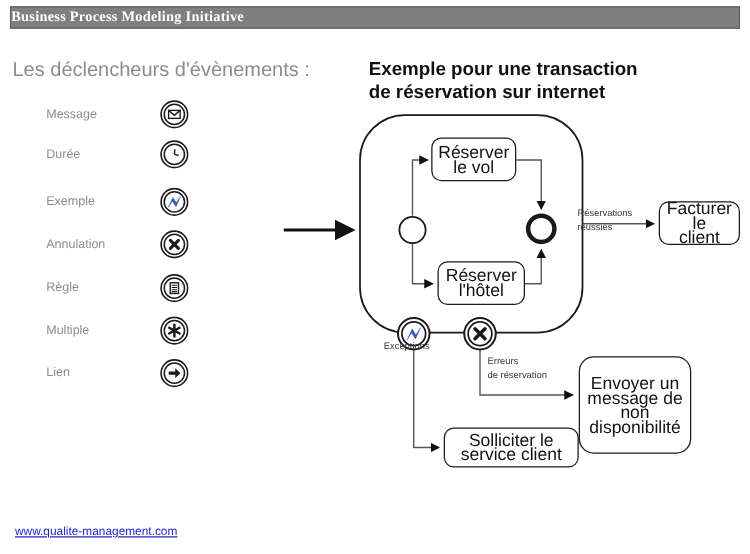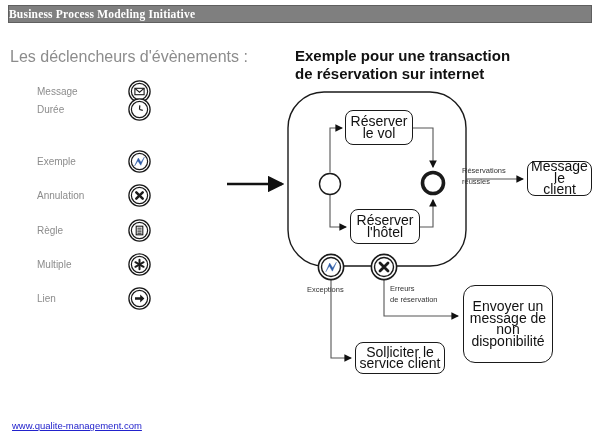--- a/index.html
+++ b/index.html
@@ -67,21 +67,21 @@
   <div class="trigger-row" style="top:80px">
     <span class="trigger-label">Message</span>
     <svg class="evt" viewBox="0 0 23 23">
       <circle cx="11.5" cy="11.5" r="10.6" fill="#fff" stroke="#1a1a1a" stroke-width="1.3"></circle>
       <circle cx="11.5" cy="11.5" r="8.1" fill="none" stroke="#1a1a1a" stroke-width="1.2"></circle>
       <rect x="6.9" y="8.3" width="9.2" height="6.4" fill="#fff" stroke="#1a1a1a" stroke-width="1.1"></rect>
       <path d="M6.9,8.3 L11.5,12.2 L16.1,8.3" fill="none" stroke="#1a1a1a" stroke-width="1.1"></path>
     </svg>
   </div>
 
-  <div class="trigger-row" style="top:98px">
+  <div class="trigger-row" style="top:112px">
     <span class="trigger-label">Durée</span>
     <svg class="evt" viewBox="0 0 23 23">
       <circle cx="11.5" cy="11.5" r="10.6" fill="#fff" stroke="#1a1a1a" stroke-width="1.3"></circle>
       <circle cx="11.5" cy="11.5" r="8.1" fill="none" stroke="#1a1a1a" stroke-width="1.2"></circle>
       <line x1="11.5" y1="11.5" x2="11.8" y2="7.4" stroke="#1a1a1a" stroke-width="1.2"></line>
       <line x1="11.5" y1="11.5" x2="14.8" y2="12.4" stroke="#1a1a1a" stroke-width="1.2"></line>
     </svg>
   </div>
 
   <div class="trigger-row" style="top:150px">
@@ -179,34 +179,34 @@
       <path d="M-4,-4 L4,4 M4,-4 L-4,4" stroke="#1a1a1a" stroke-width="2.8" stroke-linecap="round"></path>
     </g>
   </svg>
 
   <div class="task" style="left:345px;top:110px;width:68px;height:35px;">Réserver
 le vol</div>
 
   <div class="task" style="left:350px;top:209px;width:70px;height:35px;">Réserver
 l'hôtel</div>
 
-  <div class="task" style="left:527px;top:161px;width:65px;height:35px;">Message le
+  <div class="task" style="left:527px;top:161px;width:65px;height:35px;">Facturer le
 client</div>
 
   <div class="task big-radius" style="left:463px;top:285px;width:90px;height:78px;">Envoyer un
 message de
 non
 disponibilité</div>
 
-  <div class="task" style="left:355px;top:342px;width:90px;height:32px;">Solliciter le
+  <div class="task" style="left:355px;top:342px;width:108px;height:32px;">Solliciter le
 service client</div>
 
   <div class="flow-label" style="left:462px;top:166px;width:62px;">Réservations
 réussies</div>
 
-  <div class="flow-label" style="left:307px;top:285px;">Exceptions</div>
+  <div class="flow-label" style="left:307px;top:272px;">Exceptions</div>
 
   <div class="flow-label" style="left:390px;top:284px;">Erreurs
 de réservation</div>
 
   <a class="footer-link">www.qualite-management.com</a>
 
 </div>
 
 </body></html>

